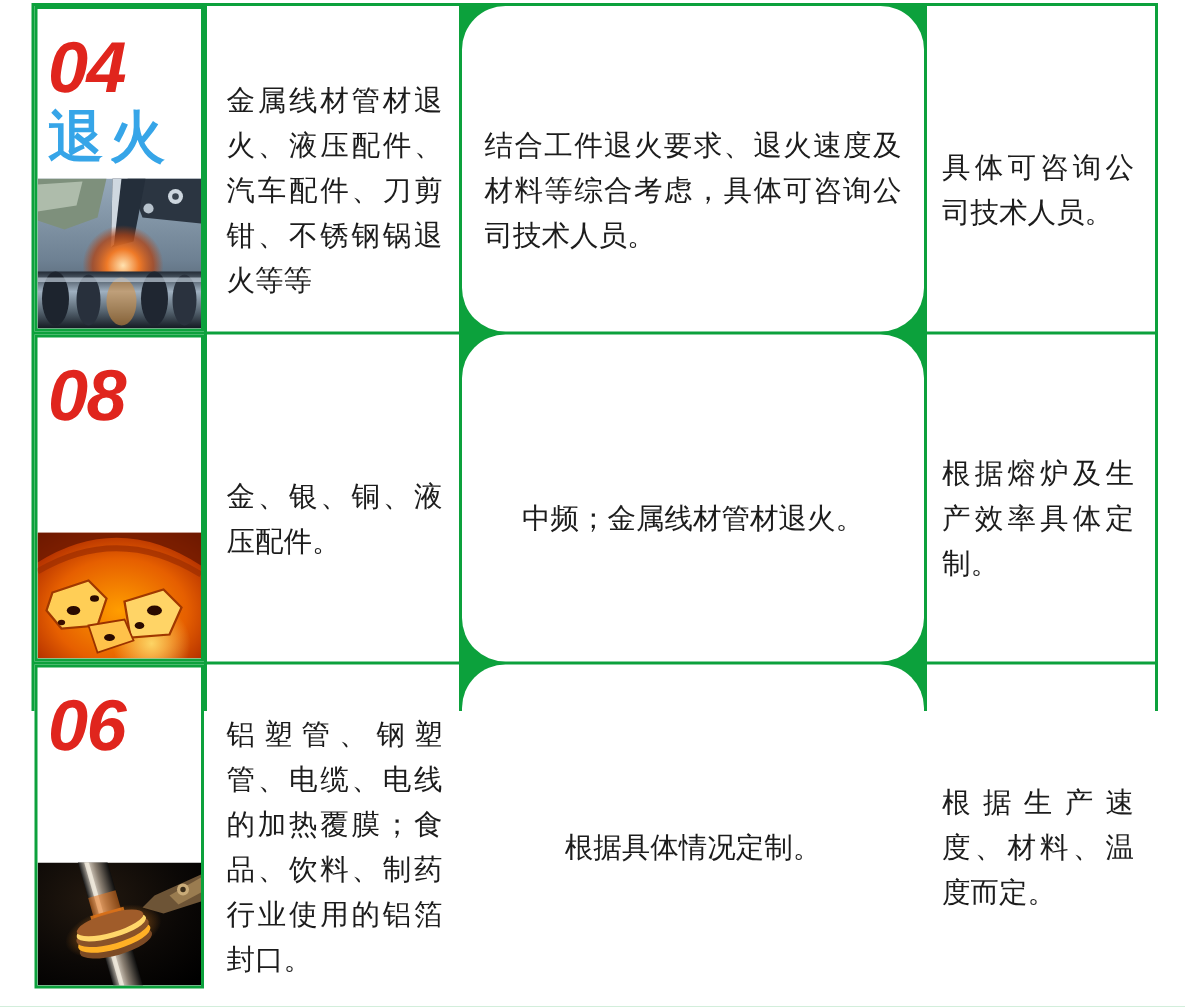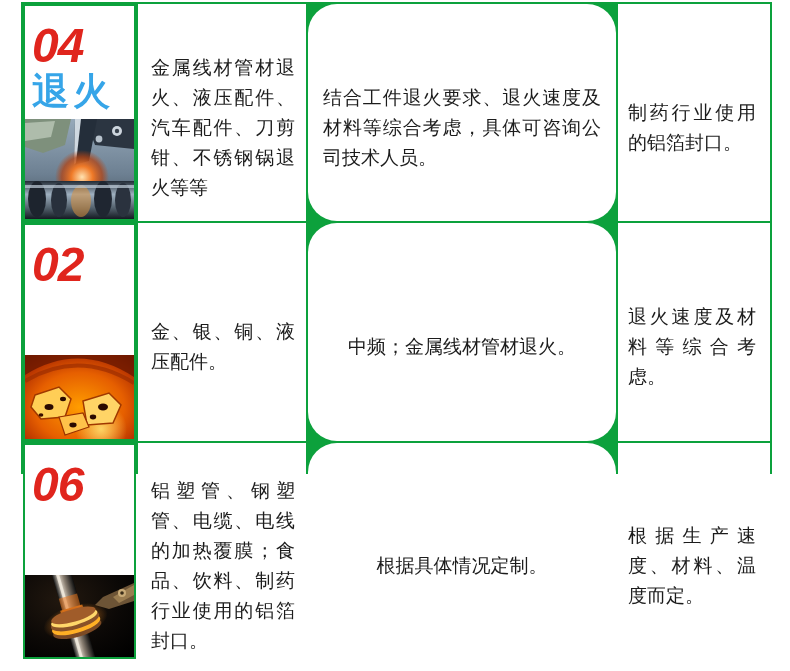--- a/index.html
+++ b/index.html
@@ -118,26 +118,26 @@
         </svg>
       </div>
     </div>
     <div class="cell txt apps">
       <p>金属线材管材退火、液压配件、汽车配件、刀剪钳、不锈钢锅退火等等</p>
     </div>
     <div class="cell txt freq">
       <p>结合工件退火要求、退火速度及材料等综合考虑，具体可咨询公司技术人员。</p>
     </div>
     <div class="cell txt custom">
-      <p>制药行业使用的铝箔封口。</p>
+      <p>具体可咨询公司技术人员。</p>
     </div>
 
     <div class="cell proc">
       <div class="proc-title">
-        <div class="proc-num">02</div>
+        <div class="proc-num">08</div>
       </div>
       <div class="photo ph-melting">
         <svg viewBox="0 0 109 84" preserveAspectRatio="none">
           <defs>
             <radialGradient id="meltbg" cx="0.5" cy="0.62" r="0.75">
               <stop offset="0" stop-color="#ff9d00"></stop>
                 <stop offset="0.55" stop-color="#e65f00"></stop>
                 <stop offset="0.85" stop-color="#b22f00"></stop>
                 <stop offset="1" stop-color="#7c1a00"></stop>
             </radialGradient>
@@ -162,21 +162,21 @@
         </svg>
       </div>
     </div>
     <div class="cell txt apps">
       <p>金、银、铜、液压配件。</p>
     </div>
     <div class="cell txt freq">
       <p>中频；金属线材管材退火。</p>
     </div>
     <div class="cell txt custom">
-      <p>退火速度及材料等综合考虑。</p>
+      <p>根据熔炉及生产效率具体定制。</p>
     </div>
 
     <div class="cell proc">
       <div class="proc-title">
         <div class="proc-num">06</div>
       </div>
       <div class="photo ph-welding">
         <svg viewBox="0 0 109 82" preserveAspectRatio="none">
           <defs>
             <radialGradient id="weldbg" cx="0.35" cy="0.3" r="0.9">

